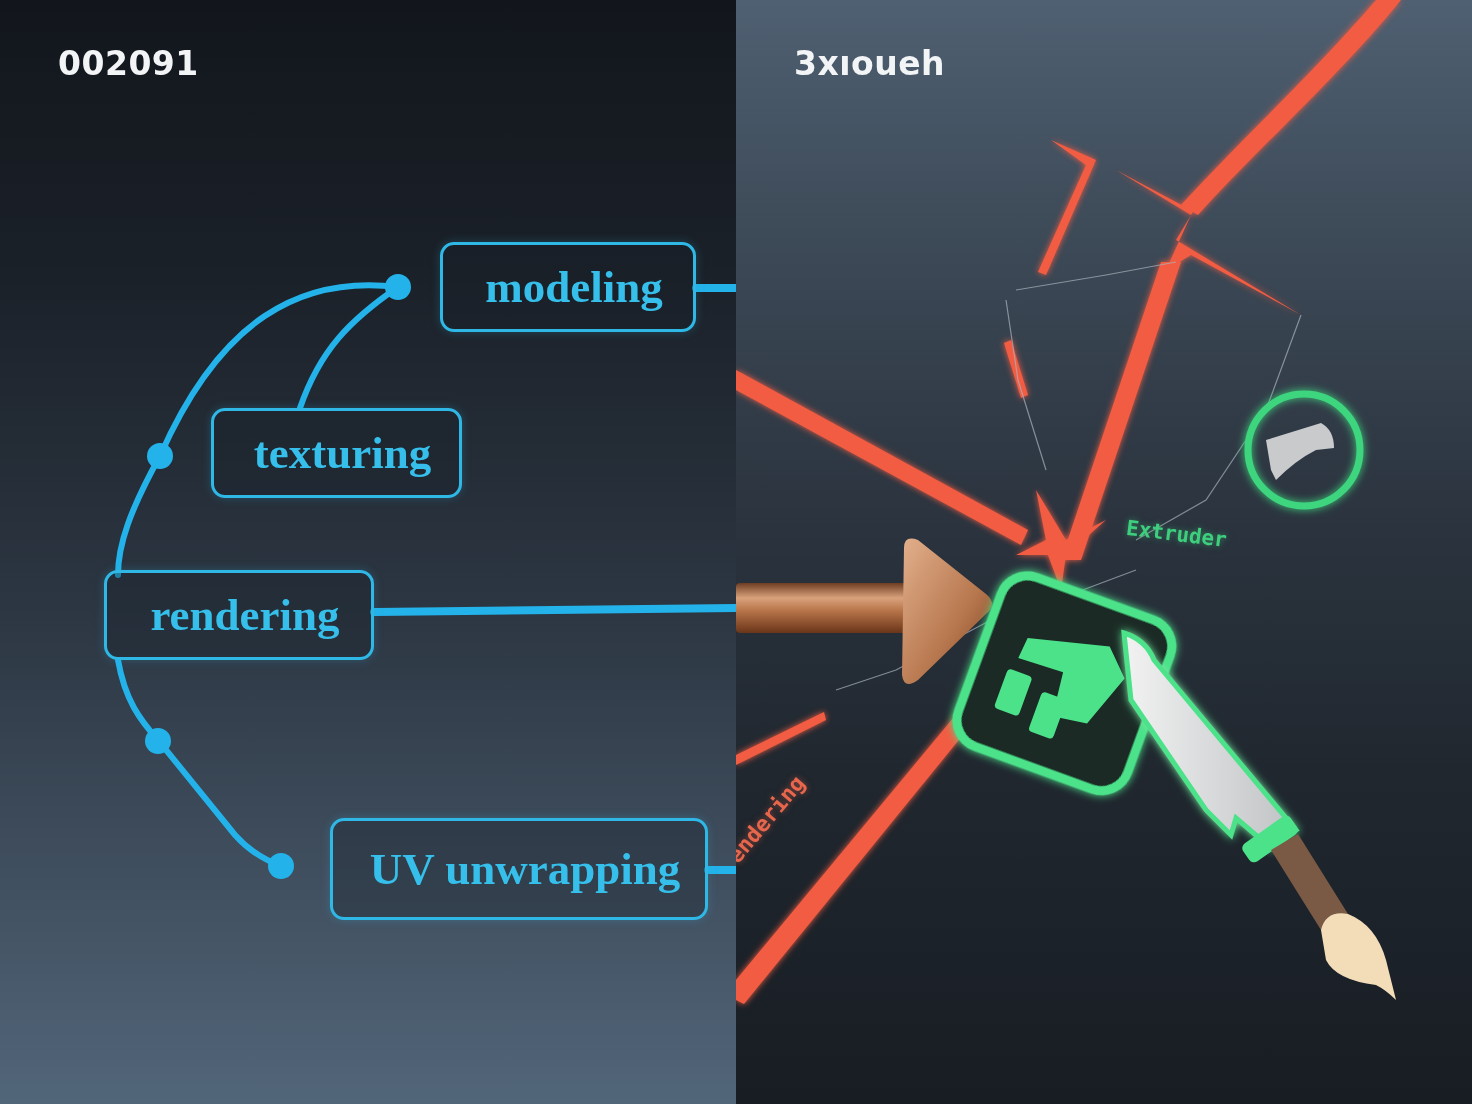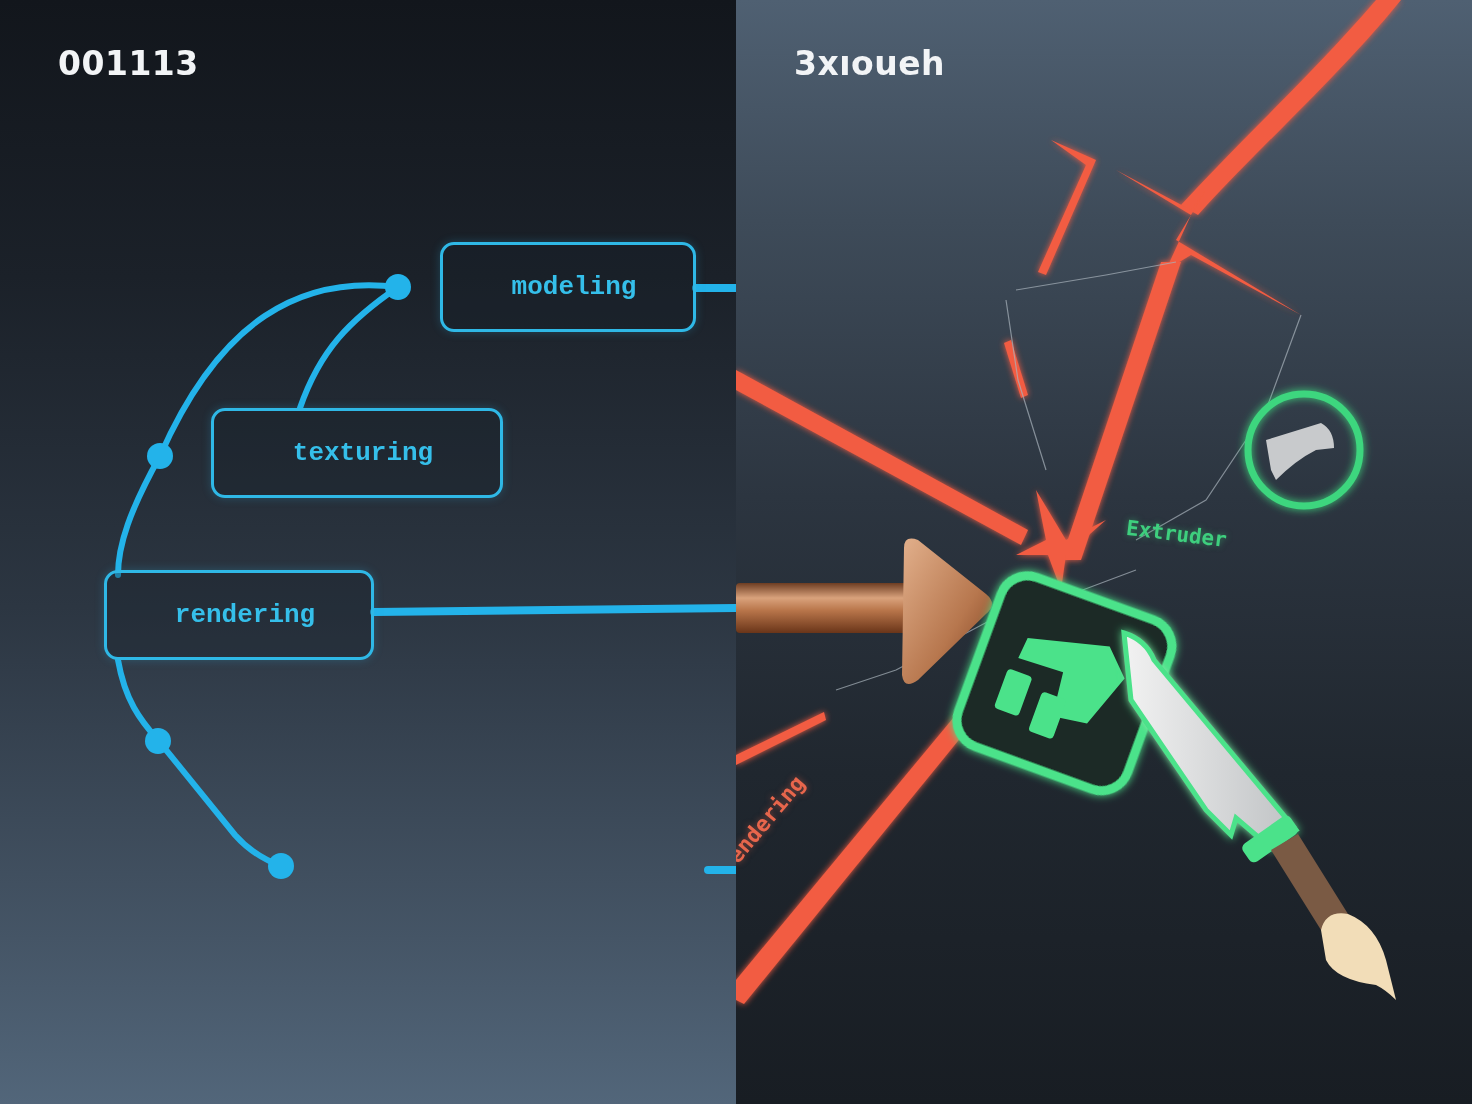--- a/index.html
+++ b/index.html
@@ -25,29 +25,29 @@
     }
     #left .panel-title { left: 58px; }
     #right .panel-title { left: 58px; text-align: right; }
 
     svg.layer { position: absolute; left: 0; top: 0; }
 
     .node {
       position: absolute; box-sizing: border-box;
       border: 3px solid #2fb8e6; border-radius: 14px;
       background: rgba(24, 32, 40, 0.35);
-      color: #35bfea; font-weight: bold; font-size: 26px;
+      color: #35bfea; font-weight: bold; font-size: 45px;
       display: flex; align-items: center; justify-content: center;
-      font-family: Liberation Mono, monospace;
+      font-family: Liberation Serif, serif;
       box-shadow: 0 0 10px rgba(47, 184, 230, 0.25);
       cursor: pointer;
       padding-left: 12px;
     }
     #node-modeling { left: 440px; top: 242px; width: 256px; height: 90px; }
-    #node-texturing { left: 211px; top: 408px; width: 292px; height: 90px; }
+    #node-texturing { left: 211px; top: 408px; width: 251px; height: 90px; }
     #node-rendering { left: 104px; top: 570px; width: 270px; height: 90px; }
     #node-uv { left: 330px; top: 818px; width: 378px; height: 102px; }
 
     .tool-label {
       position: absolute; font-weight: bold;
       font-family: "DejaVu Sans Mono", monospace;
     }
     #extruder-label {
       left: 390px; top: 522px; color: #3ecf7e; font-size: 21px;
       transform: rotate(7deg); text-shadow: 0 0 6px rgba(62, 207, 126, 0.5);
@@ -55,21 +55,21 @@
     #rendering-3d-label {
       left: -22px; top: 862px; color: #e8664c; font-size: 22px;
       transform: rotate(-50deg); transform-origin: left top;
       text-shadow: 0 0 6px rgba(232, 102, 76, 0.5);
     }
   </style>
 </head>
 <body>
 
 <div class="panel" id="left">
-  <div class="panel-title">001113</div>
+  <div class="panel-title">002091</div>
 
   <svg class="layer" width="736" height="1104">
     <g stroke="#23b3ea" stroke-width="6" fill="none" stroke-linecap="round">
 
       <path d="M398 287 C 300 275, 220 320, 160 456 C 130 510, 118 545, 118 575"></path>
 
       <path d="M398 287 C 350 320, 320 350, 300 408"></path>
 
       <path d="M118 660 C 125 700, 140 720, 158 740 L 235 835 C 250 852, 265 860, 281 866"></path>
 
@@ -86,20 +86,23 @@
   </svg>
 
   <div class="node" id="node-modeling">
     <span>modeling</span>
   </div>
   <div class="node" id="node-texturing">
     <span>texturing</span>
   </div>
   <div class="node" id="node-rendering">
     <span>rendering</span>
+  </div>
+  <div class="node" id="node-uv">
+    <span>UV unwrapping</span>
   </div>
 </div>
 
 <div class="panel" id="right">
   <div class="panel-title">3xıoueh</div>
 
   <svg class="layer" width="736" height="1104">
     <defs>
       <filter id="glowR" x="-20%" y="-20%" width="140%" height="140%">
         <feGaussianBlur stdDeviation="3" result="b"></feGaussianBlur>

